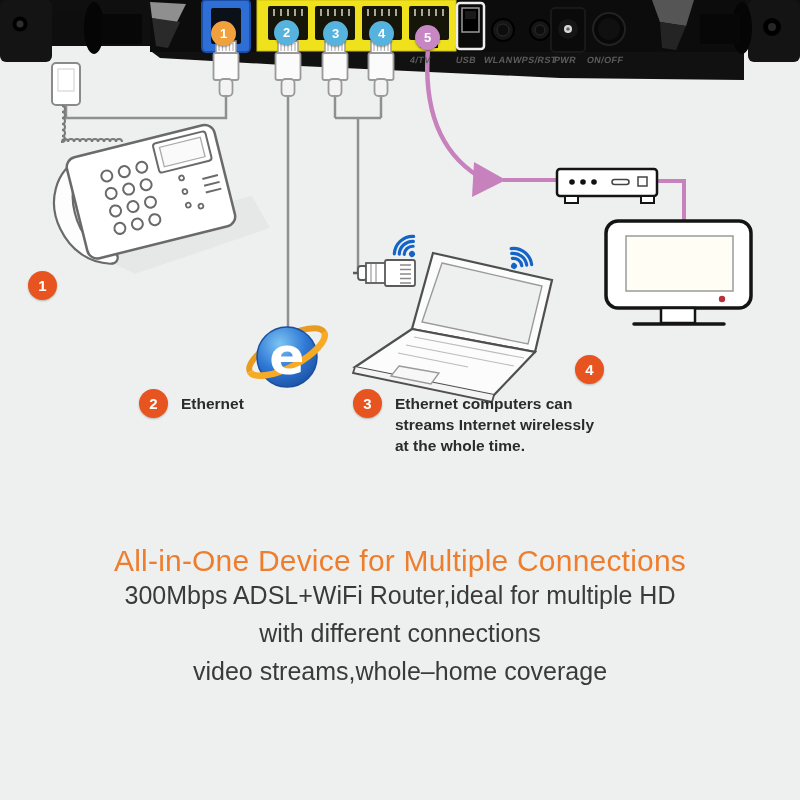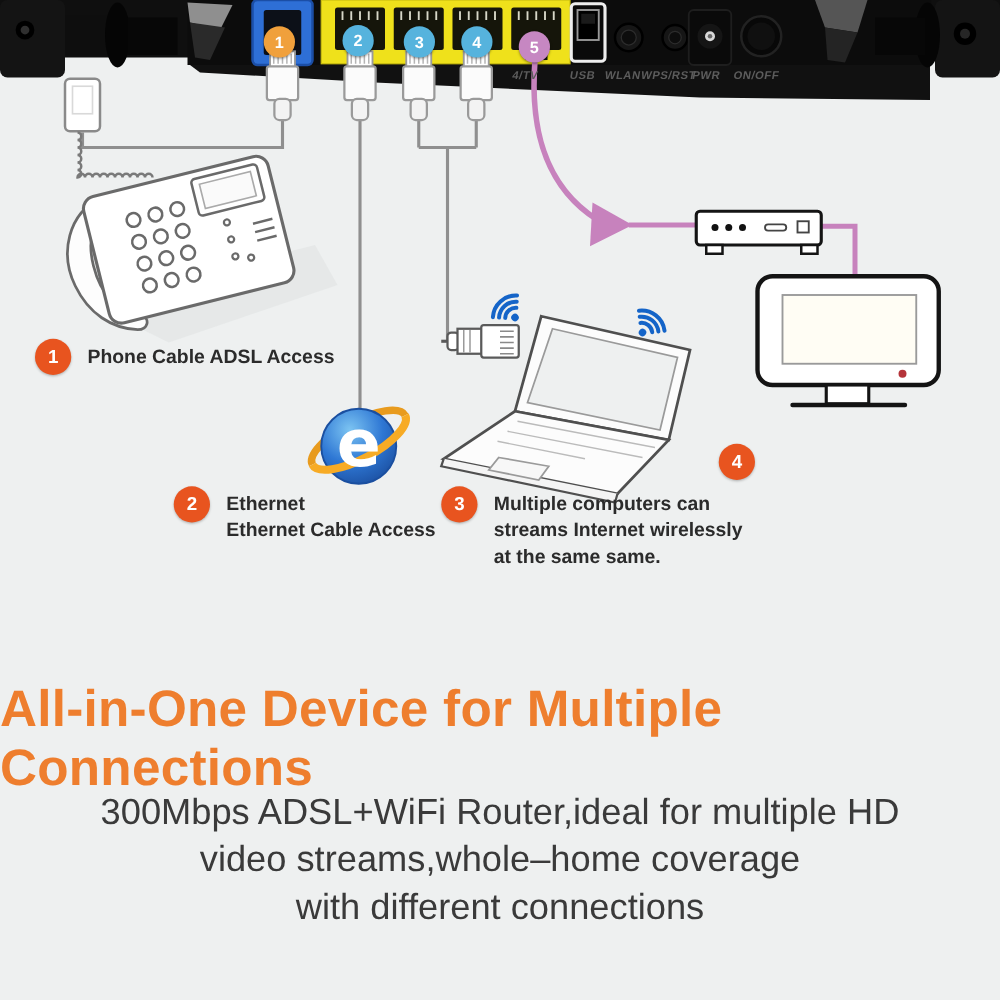--- a/index.html
+++ b/index.html
@@ -9,22 +9,22 @@
   .badge.orange{background:#f0a03c;}
   .badge.blue{background:#56b3dd;}
   .badge.pink{background:#c687c2;}
   .plabel{position:absolute;color:#5c5c5c;font-size:9px;font-weight:bold;transform:skewX(-10deg);letter-spacing:.4px;white-space:nowrap;}
   .callout{position:absolute;display:flex;gap:13px;align-items:flex-start;}
   .callout.middle{align-items:center;}
   .cnum{width:29px;height:29px;border-radius:50%;background:#e8541f;color:#fff;font-size:15px;font-weight:bold;display:flex;align-items:center;justify-content:center;flex:0 0 29px;box-shadow:0 1px 2px rgba(0,0,0,.25);}
   .ctext{font-size:15.5px;font-weight:bold;color:#2b2b2b;line-height:21px;}
   .callout:not(.middle) .ctext{padding-top:4px;}
   .ie-e{position:absolute;left:264px;top:328px;width:46px;text-align:center;font-size:52px;line-height:56px;font-weight:bold;color:#ffffff;font-family:"DejaVu Sans",sans-serif;}
-  .f-title{position:absolute;top:544px;left:0;width:100%;font-size:41px;font-weight:bold;color:#ee7e2e;letter-spacing:.2px;}
-  .f-body{position:absolute;top:631px;left:0;width:100%;text-align:center;font-size:29px;color:#3a3a3a;line-height:38px;}
+  .f-title{position:absolute;top:544px;left:0;width:100%;text-align:center;font-size:30px;font-weight:normal;color:#ee7e2e;letter-spacing:.2px;}
+  .f-body{position:absolute;top:576px;left:0;width:100%;text-align:center;font-size:25px;color:#3a3a3a;line-height:38px;}
 </style>
 </head>
 <body>
 
 <div class="stage">
 
   <svg class="art" width="800" height="800" viewBox="0 0 800 800">
     <defs>
       <radialGradient id="ieg" cx="38%" cy="28%" r="80%">
         <stop offset="0" stop-color="#7cc4f2"></stop>
@@ -248,46 +248,42 @@
   <span class="plabel" style="left:456px;top:55px;">USB</span>
   <span class="plabel" style="left:484px;top:55px;">WLAN</span>
   <span class="plabel" style="left:513px;top:55px;">WPS/RST</span>
   <span class="plabel" style="left:554px;top:55px;">PWR</span>
   <span class="plabel" style="left:587px;top:55px;">ON/OFF</span>
 
   <span class="ie-e">e</span>
 
   <div class="callout middle" style="left:28px;top:271px;">
     <div class="cnum">1</div>
-    <div class="ctext">
-      <div>Phone Cable ADSL Access</div>
-    </div>
   </div>
 
   <div class="callout" style="left:139px;top:389px;">
     <div class="cnum">2</div>
     <div class="ctext">
       <div>Ethernet</div>
-      <div>Ethernet Cable Access</div>
     </div>
   </div>
 
   <div class="callout" style="left:353px;top:389px;">
     <div class="cnum">3</div>
     <div class="ctext">
-      <div>Multiple computers can</div>
+      <div>Ethernet computers can</div>
       <div>streams Internet wirelessly</div>
-      <div>at the same same.</div>
+      <div>at the whole time.</div>
     </div>
   </div>
 
   <div class="callout middle" style="left:575px;top:355px;">
     <div class="cnum">4</div>
   </div>
 
   <div class="f-title">All-in-One Device for Multiple Connections</div>
   <div class="f-body">
     <div>300Mbps ADSL+WiFi Router,ideal for multiple HD</div>
+    <div>with different connections</div>
     <div>video streams,whole–home coverage</div>
-    <div>with different connections</div>
   </div>
 
 </div>
 
 </body></html>

